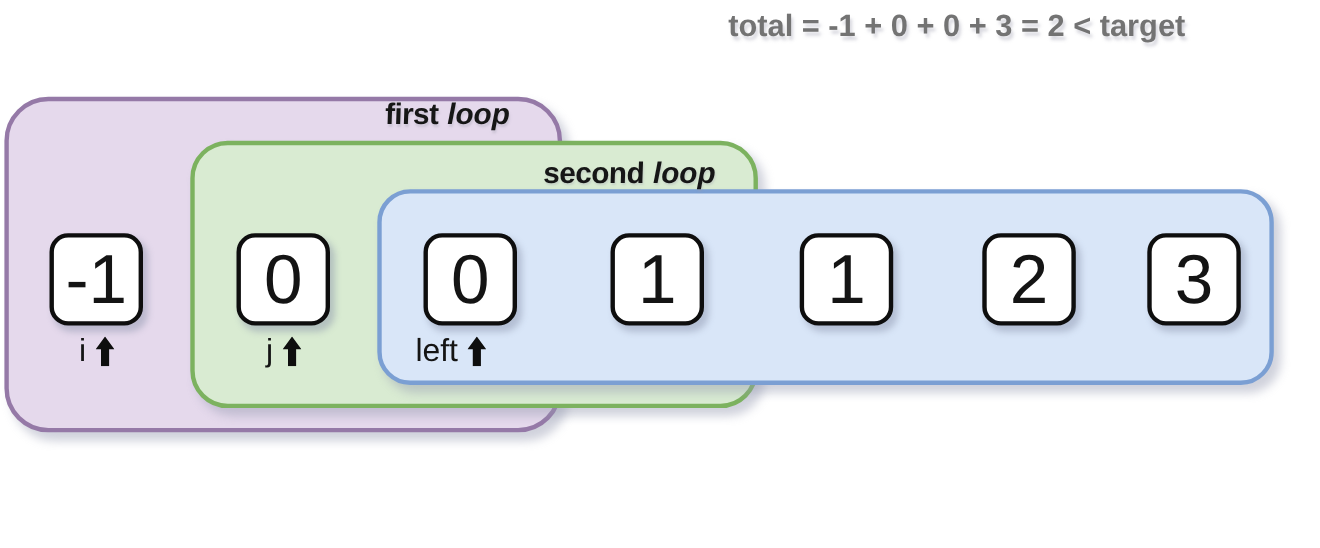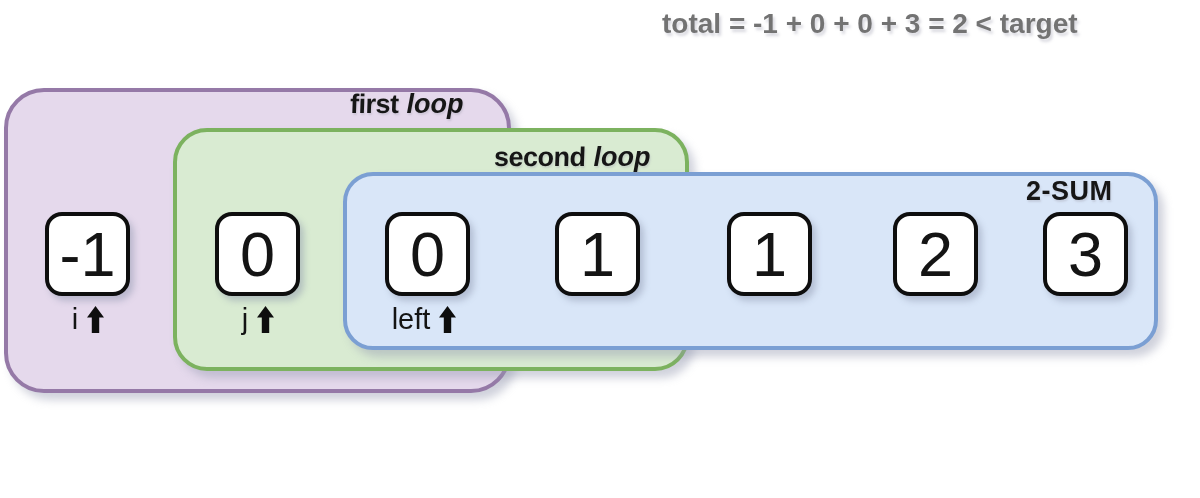--- a/index.html
+++ b/index.html
@@ -49,36 +49,35 @@
   .cell.c3 { left:555px; } .cell.c4 { left:727px; } .cell.c5 { left:893px; }
   .cell.c6 { left:1043px; }
 
   
   .pointer {
     position:absolute; top:301px; height:36px; display:flex; align-items:center;
     justify-content:center; gap:9px; font-size:29px; color:#141414; white-space:nowrap;
   }
   .ptr-i     { left:33px;   width:110px; }
   .ptr-j     { left:203px;  width:110px; }
-  .ptr-left  { left:354px;  width:140px; }
+  .ptr-left  { left:340px;  width:140px; }
   .ptr-right { left:1016px; width:140px; }
   .arrow-icon { display:inline-block; line-height:0; }
 </style>
 </head>
 <body>
 
 <div class="stage">
 
   <div class="loop-box loop-first"></div>
   <div class="loop-box loop-second"></div>
   <div class="loop-box loop-twosum"></div>
 
   <div class="loop-label label-first"><span class="hand">first</span><span class="rest">loop</span></div>
   <div class="loop-label label-second"><span class="hand">second</span><span class="rest">loop</span></div>
-  <div class="loop-label label-twosum">2-SUM</div>
 
   <div class="cell c0">
       <span>-1</span>
     </div>
   <div class="cell c1">
       <span>0</span>
     </div>
   <div class="cell c2">
       <span>0</span>
     </div>

